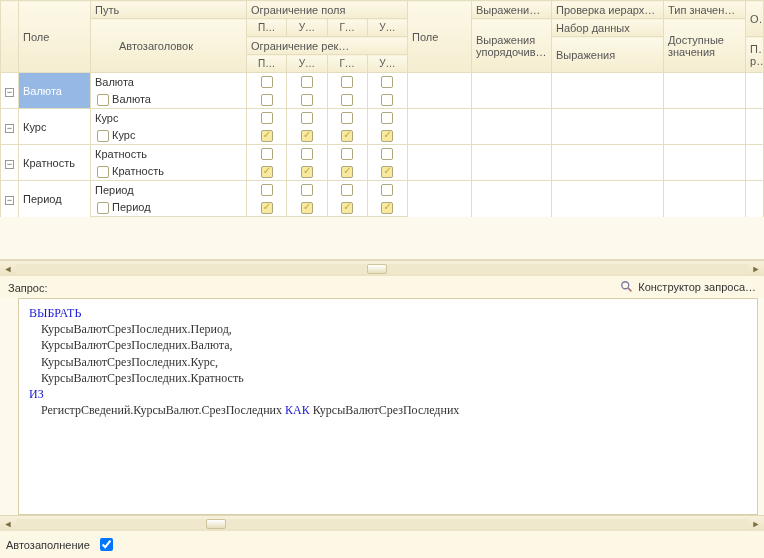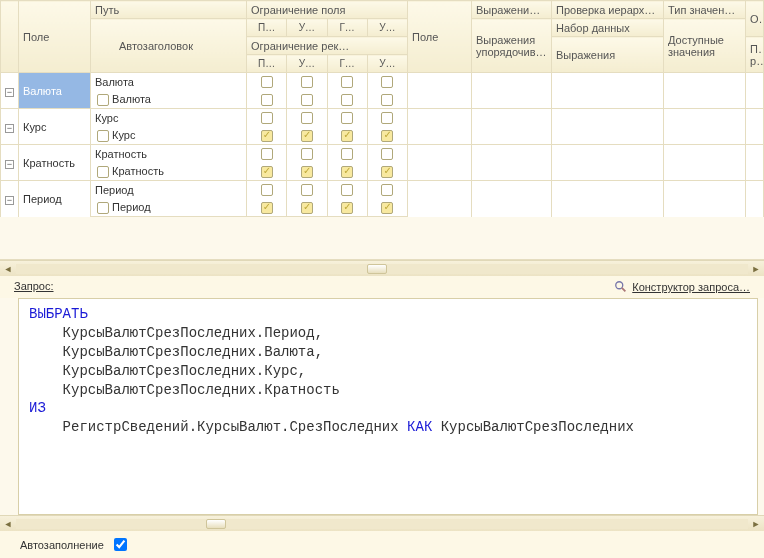--- a/index.html
+++ b/index.html
@@ -106,53 +106,52 @@
   .scrollbar-h .sb-thumb {
     position:absolute;
     left:48%;
     width:20px; height:10px;
     background:linear-gradient(#fff,#e8dfbd);
     border:1px solid #cfc59a;
     border-radius:2px;
   }
   .query-label-row {
     display:flex;
-    align-items:flex-start;
-    padding:4px 14px;
+    align-items:flex-end;
+    padding:4px 8px;
     background:#fdf8e6;
-    text-decoration:underline;
   }
   .query-label-row .lbl { flex:1; color:#333; }
   .query-label-row .constructor-link {
     color:#333;
     display:flex;
     align-items:center;
     gap:4px;
     cursor:pointer;
   }
   .query-label-row .constructor-link svg { width:14px; height:14px; }
   .query-pane {
     flex:1;
     margin:0 6px 0 18px;
     background:#fff;
     border:1px solid #d8cfa8;
     padding:6px 10px;
-    font-family:Liberation Mono, monospace;
-    font-size:14px;
+    font-family:Liberation Serif, serif;
+    font-size:12px;
     line-height:1.35;
     white-space:pre;
     overflow:auto;
   }
   .kw { color:#1a1ad6; }
   .bottom-scroll { margin:0; }
   .bottom-row {
     display:flex;
     align-items:center;
     gap:6px;
-    padding:4px 20px;
+    padding:4px 6px;
     background:#fdf8e6;
   }
   .bottom-row input[type=checkbox]{
     width:13px; height:13px;
   }
   .subhdr {
     font-size:10px;
     text-align:center !important;
   }
 </style>

